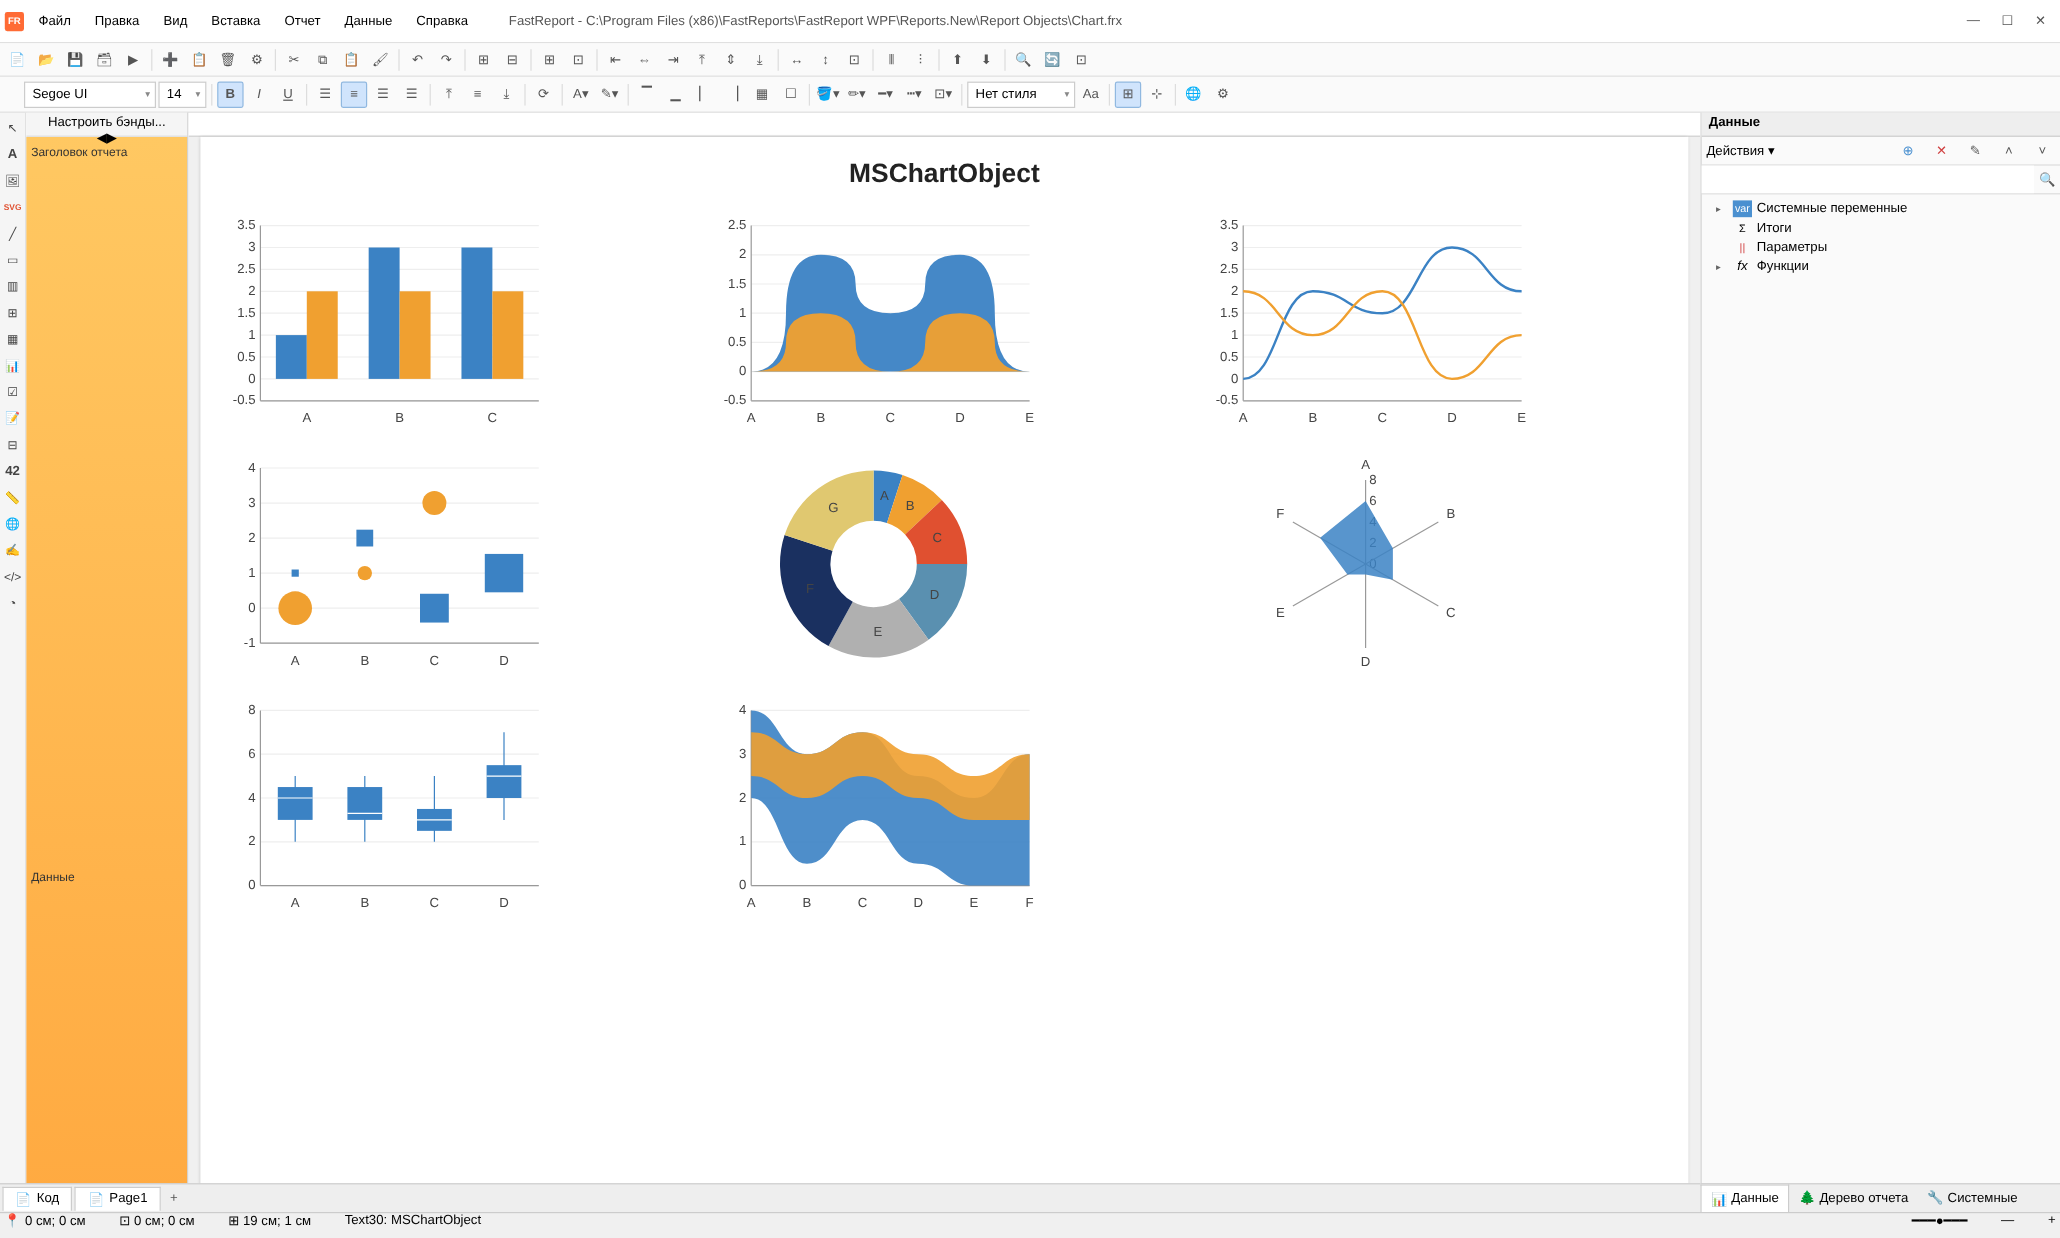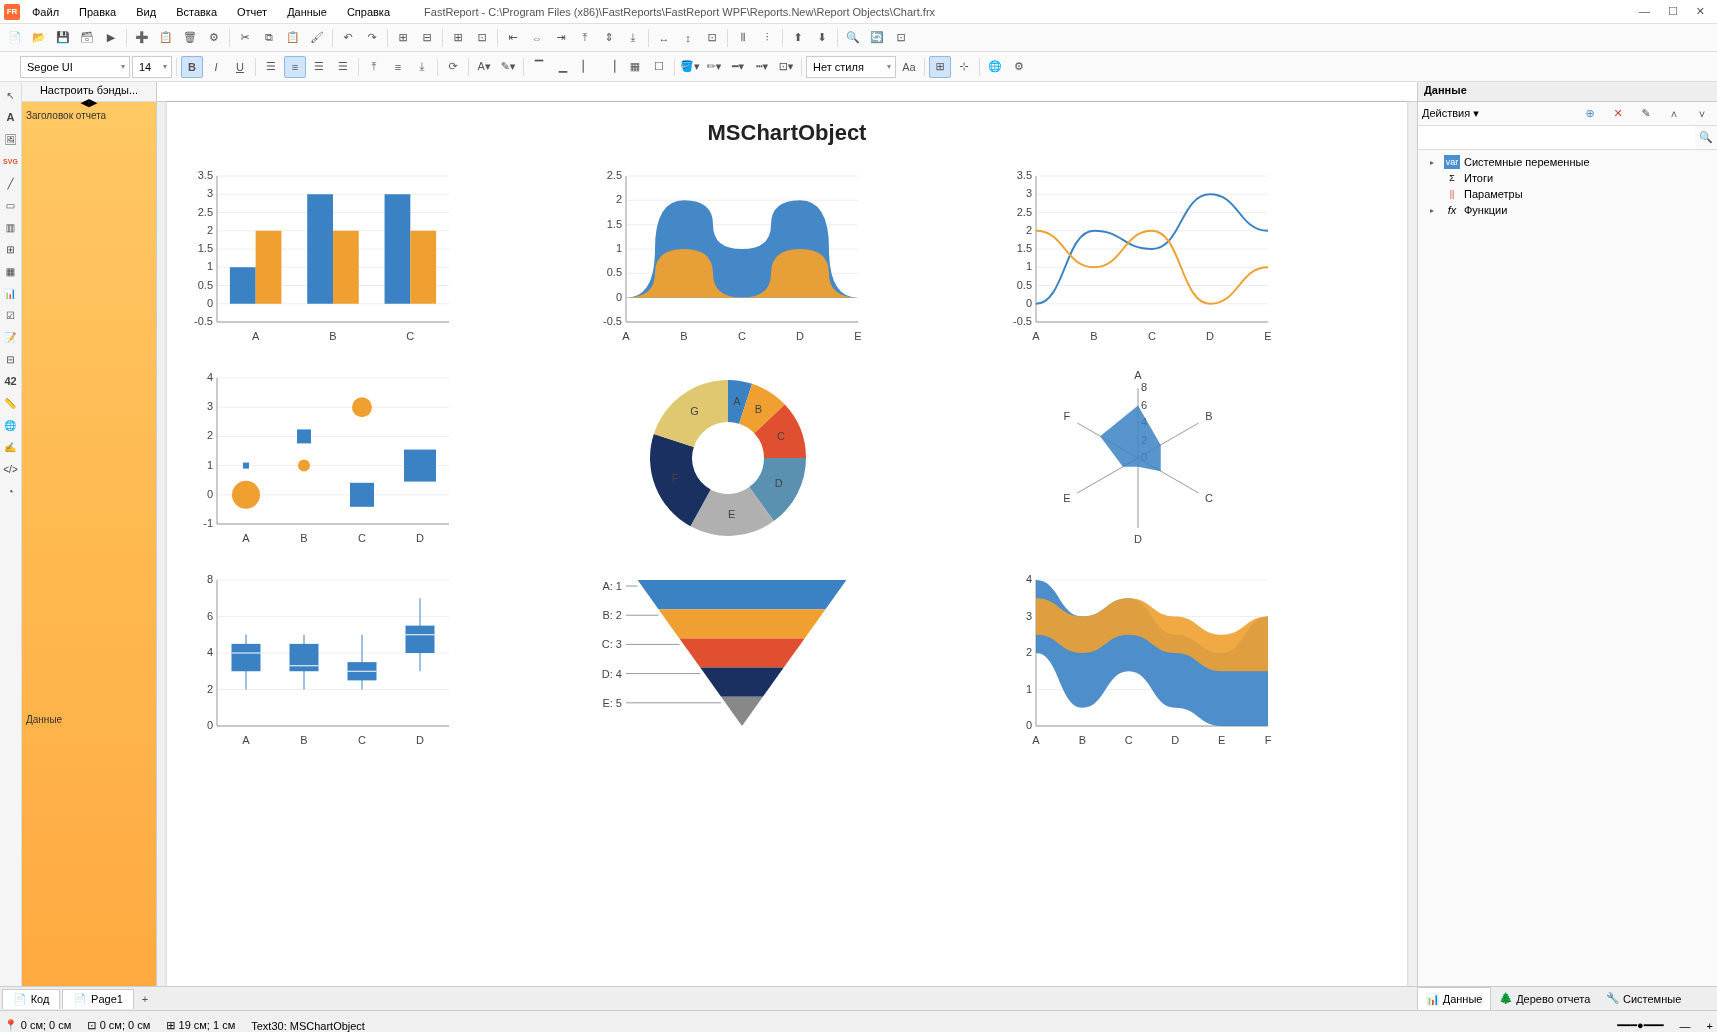--- a/index.html
+++ b/index.html
@@ -1,17 +1,17 @@
 <!DOCTYPE html>
 <html><head>
 <meta charset="utf-8">
 <style>
 *{box-sizing:border-box;margin:0;padding:0;font-family:'Segoe UI',Tahoma,sans-serif;font-size:11px;}
 body{background:#f0f0f0;width:1717px;height:1032px;overflow:hidden;position:relative;}
-.titlebar{height:24px;background:#fff;display:flex;align-items:center;padding:0 4px;border-bottom:1px solid #e0e0e0;}
+.titlebar{height:36px;background:#fff;display:flex;align-items:center;padding:0 4px;border-bottom:1px solid #e0e0e0;}
 .app-icon{width:16px;height:16px;background:#ff6b35;margin-right:8px;border-radius:2px;font-size:8px;color:#fff;display:flex;align-items:center;justify-content:center;font-weight:bold;}
 .menu{display:flex;gap:12px;}
 .menu span{cursor:pointer;padding:2px 4px;}
 .title-text{margin-left:30px;color:#555;}
 .winctl{margin-left:auto;display:flex;gap:18px;padding-right:8px;font-size:13px;color:#555;}
 .toolbar{height:28px;background:#fafafa;border-bottom:1px solid #ddd;display:flex;align-items:center;padding:0 4px;gap:2px;}
 .tbtn{width:22px;height:22px;display:flex;align-items:center;justify-content:center;border:1px solid transparent;border-radius:2px;cursor:pointer;color:#555;}
 .tbtn.active{background:#d0e4fc;border-color:#90b8e0;}
 .tsep{width:1px;height:18px;background:#ddd;margin:0 2px;}
 .fmtbar{height:30px;background:#fafafa;border-bottom:1px solid #ddd;display:flex;align-items:center;padding:0 20px;gap:2px;}
@@ -32,21 +32,21 @@
 .chart{background:#fff;height:190px;position:relative;}
 .datapanel{width:300px;background:#fafafa;border-left:1px solid #ccc;display:flex;flex-direction:column;}
 .dp-hdr{height:20px;background:#eee;border-bottom:1px solid #ccc;padding:2px 6px;font-weight:bold;}
 .dp-tb{height:24px;border-bottom:1px solid #ddd;display:flex;align-items:center;padding:0 4px;gap:6px;}
 .dp-search{height:24px;border-bottom:1px solid #ddd;display:flex;}
 .dp-search input{flex:1;border:none;padding:0 4px;background:#fff;}
 .tree{padding:4px;}
 .tree-item{display:flex;align-items:center;gap:4px;padding:1px 0 1px 8px;cursor:pointer;}
 .tree-arrow{width:10px;font-size:8px;color:#666;}
 .tree-ico{width:16px;height:14px;display:flex;align-items:center;justify-content:center;font-size:9px;}
-.statusbar{height:22px;background:#f0f0f0;border-top:1px solid #ccc;display:flex;align-items:flex-end;padding:0 4px;gap:16px;position:absolute;bottom:0;left:0;right:0;}
+.statusbar{height:22px;background:#f0f0f0;border-top:1px solid #ccc;display:flex;align-items:flex-start;padding:0 4px;gap:28px;position:absolute;bottom:0;left:0;right:0;}
 .tabbar{height:24px;background:#eee;border-top:1px solid #ccc;display:flex;align-items:center;position:absolute;bottom:22px;left:0;right:300px;}
 .tab{padding:3px 10px;background:#fff;border:1px solid #ccc;border-bottom:none;margin-left:2px;display:flex;align-items:center;gap:4px;}
 .dp-tabs{height:24px;border-top:1px solid #ccc;display:flex;position:absolute;bottom:22px;right:0;width:300px;background:#eee;}
 .dp-tab{padding:3px 8px;display:flex;align-items:center;gap:3px;cursor:pointer;}
 .dp-tab.active{background:#fff;border:1px solid #ccc;border-bottom:none;}
 svg text{font-size:11px;fill:#444;}
 .axis{stroke:#999;stroke-width:1;}
 .grid{stroke:#eee;stroke-width:1;}
 </style>
 </head>
@@ -383,37 +383,20 @@
               <rect x="110.5" y="73.875" width="29" height="27.375" fill="#3b82c4"></rect>
               <line stroke="#fff" x1="110.5" y1="95.775" x2="139.5" y2="95.775"></line>
               <line stroke="#3b82c4" x1="183" y1="119.5" x2="183" y2="64.75"></line>
               <rect x="168.5" y="92.125" width="29" height="18.25" fill="#3b82c4"></rect>
               <line stroke="#fff" x1="168.5" y1="101.25" x2="197.5" y2="101.25"></line>
               <line stroke="#3b82c4" x1="241" y1="101.25" x2="241" y2="28.25"></line>
               <rect x="226.5" y="55.625" width="29" height="27.375" fill="#3b82c4"></rect>
               <line stroke="#fff" x1="226.5" y1="64.75" x2="255.5" y2="64.75"></line>
             </svg></div>
           <div class="chart"><svg width="280" height="180">
-              <path d="M 49.599999999999994 10 L 258.4 10 L 237.52 39.2 L 70.47999999999999 39.2 Z" fill="#3b82c4"></path>
-              <text x="34" y="20" text-anchor="end">A: 1</text>
-              <line class="axis" x1="38" y1="16" x2="49.599999999999994" y2="16"></line>
-              <path d="M 70.47999999999999 39.2 L 237.52 39.2 L 216.64 68.4 L 91.36 68.4 Z" fill="#f0a030"></path>
-              <text x="34" y="49.2" text-anchor="end">B: 2</text>
-              <line class="axis" x1="38" y1="45.2" x2="70.47999999999999" y2="45.2"></line>
-              <path d="M 91.36 68.4 L 216.64 68.4 L 195.76 97.6 L 112.24 97.6 Z" fill="#e05030"></path>
-              <text x="34" y="78.4" text-anchor="end">C: 3</text>
-              <line class="axis" x1="38" y1="74.4" x2="91.36" y2="74.4"></line>
-              <path d="M 112.24 97.6 L 195.76 97.6 L 174.88 126.8 L 133.12 126.8 Z" fill="#1a3060"></path>
-              <text x="34" y="107.6" text-anchor="end">D: 4</text>
-              <line class="axis" x1="38" y1="103.6" x2="112.24" y2="103.6"></line>
-              <path d="M 133.12 126.8 L 174.88 126.8 L 154 156 L 154 156 Z" fill="#888"></path>
-              <text x="34" y="136.8" text-anchor="end">E: 5</text>
-              <line class="axis" x1="38" y1="132.8" x2="133.12" y2="132.8"></line>
-            </svg></div>
-          <div class="chart"><svg width="280" height="180">
               <line class="grid" x1="38" y1="156" x2="270" y2="156"></line>
               <text x="34" y="159" text-anchor="end">0</text>
               <line class="grid" x1="38" y1="119.5" x2="270" y2="119.5"></line>
               <text x="34" y="122.5" text-anchor="end">1</text>
               <line class="grid" x1="38" y1="83" x2="270" y2="83"></line>
               <text x="34" y="86" text-anchor="end">2</text>
               <line class="grid" x1="38" y1="46.5" x2="270" y2="46.5"></line>
               <text x="34" y="49.5" text-anchor="end">3</text>
               <line class="grid" x1="38" y1="10" x2="270" y2="10"></line>
               <text x="34" y="13" text-anchor="end">4</text>

